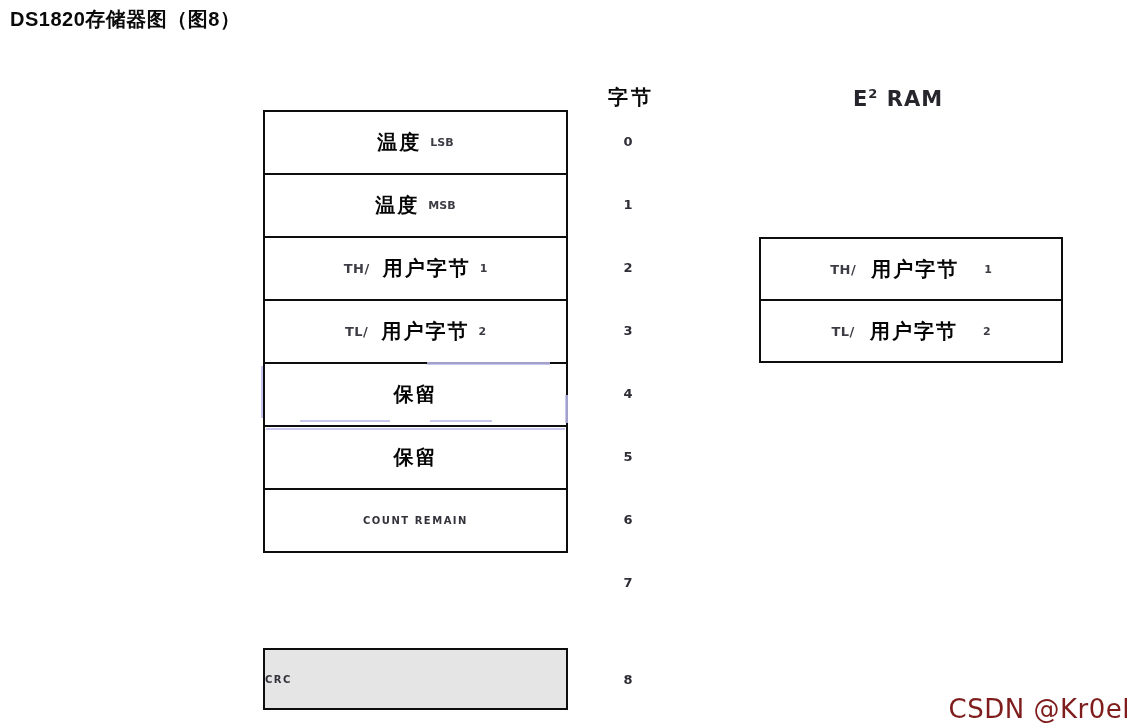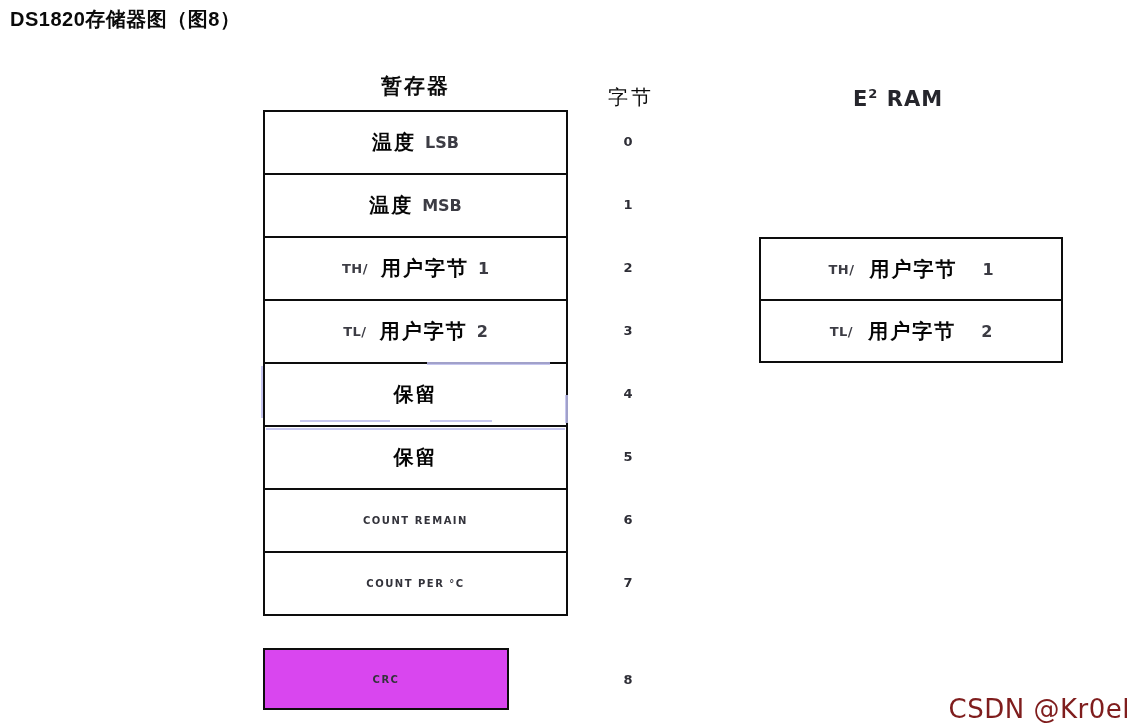--- a/index.html
+++ b/index.html
@@ -11,44 +11,44 @@
     position:absolute;left:10px;top:6px;
     font-family:Liberation Sans, sans-serif;
     font-size:20px;font-weight:bold;color:#0a0a0a;letter-spacing:0.5px;
   }
   .sp-header{
     position:absolute;left:263px;top:72px;width:305px;text-align:center;
     font-size:21px;font-weight:bold;color:#0a0a0a;letter-spacing:2px;
   }
   .byte-header{
     position:absolute;left:586px;top:84px;width:90px;text-align:center;
-    font-size:20px;font-weight:normal;color:#0a0a0a;letter-spacing:3px;
+    font-size:20px;font-weight:bold;color:#0a0a0a;letter-spacing:3px;
   }
   .e2-header{
     position:absolute;left:853px;top:56px;
     font-size:21px;font-weight:bold;color:#26262c;letter-spacing:1px;margin-top:30px;
   }
   .e2-header sup{font-size:13px;}
   .sp-table{
     position:absolute;left:263px;top:110px;width:305px;
     border:2px solid #0d0d0d;box-sizing:border-box;background:#fff;
   }
   .sp-row{
     position:relative;height:61px;border-bottom:2px solid #0d0d0d;
     display:flex;align-items:center;justify-content:center;gap:9px;
   }
   .sp-row:last-child{border-bottom:none;}
   .cn{font-size:20px;font-weight:bold;color:#050505;letter-spacing:2px;}
   .pre{font-size:13px;font-weight:bold;color:#3c3c44;letter-spacing:0.5px;margin-right:4px;}
-  .suf{font-size:16px;font-weight:bold;color:#3c3c44;}
+  .suf{font-size:11px;font-weight:bold;color:#3c3c44;}
   .en{font-size:10px;font-weight:bold;color:#33333b;letter-spacing:1.5px;}
   .crc-box{
-    position:absolute;left:263px;top:648px;width:246px;height:62px;
-    border:2px solid #0d0d0d;box-sizing:border-box;background:#d946ef;
-    display:flex;align-items:center;justify-content:center;
+    position:absolute;left:263px;top:648px;width:305px;height:62px;
+    border:2px solid #0d0d0d;box-sizing:border-box;background:#e5e5e5;
+    display:flex;align-items:center;
   }
   .byte-col{position:absolute;left:612px;top:110px;width:32px;}
   .byte-cell{
     height:63px;display:flex;align-items:center;justify-content:center;
     font-size:13px;font-weight:bold;color:#2e2e36;
   }
   .byte-8{
     position:absolute;left:612px;top:648px;width:32px;height:62px;
     display:flex;align-items:center;justify-content:center;
     font-size:13px;font-weight:bold;color:#2e2e36;
@@ -75,21 +75,20 @@
   .a5{left:266px;top:428px;width:299px;height:2px;}
   .a6{left:565px;top:395px;width:3px;height:28px;}
 </style>
 </head>
 <body>
 
 <div class="canvas">
 
   <div class="title">DS1820存储器图（图8）</div>
 
-  <div class="sp-header">暂存器</div>
   <div class="byte-header">字节</div>
 
   <div class="e2-header"><span>E</span><sup>2</sup><span> RAM</span></div>
 
   <div class="sp-table">
     <div class="sp-row">
       <span class="cn">温度</span>
       <span class="suf">LSB</span>
     </div>
     <div class="sp-row">
@@ -107,23 +106,20 @@
       <span class="suf">2</span>
     </div>
     <div class="sp-row">
       <span class="cn">保留</span>
     </div>
     <div class="sp-row">
       <span class="cn">保留</span>
     </div>
     <div class="sp-row">
       <span class="en">COUNT REMAIN</span>
-    </div>
-    <div class="sp-row">
-      <span class="en">COUNT PER °C</span>
     </div>
   </div>
 
   <div class="crc-box">
     <span class="en">CRC</span>
   </div>
 
   <div class="byte-col">
     <div class="byte-cell">0</div>
     <div class="byte-cell">1</div>

